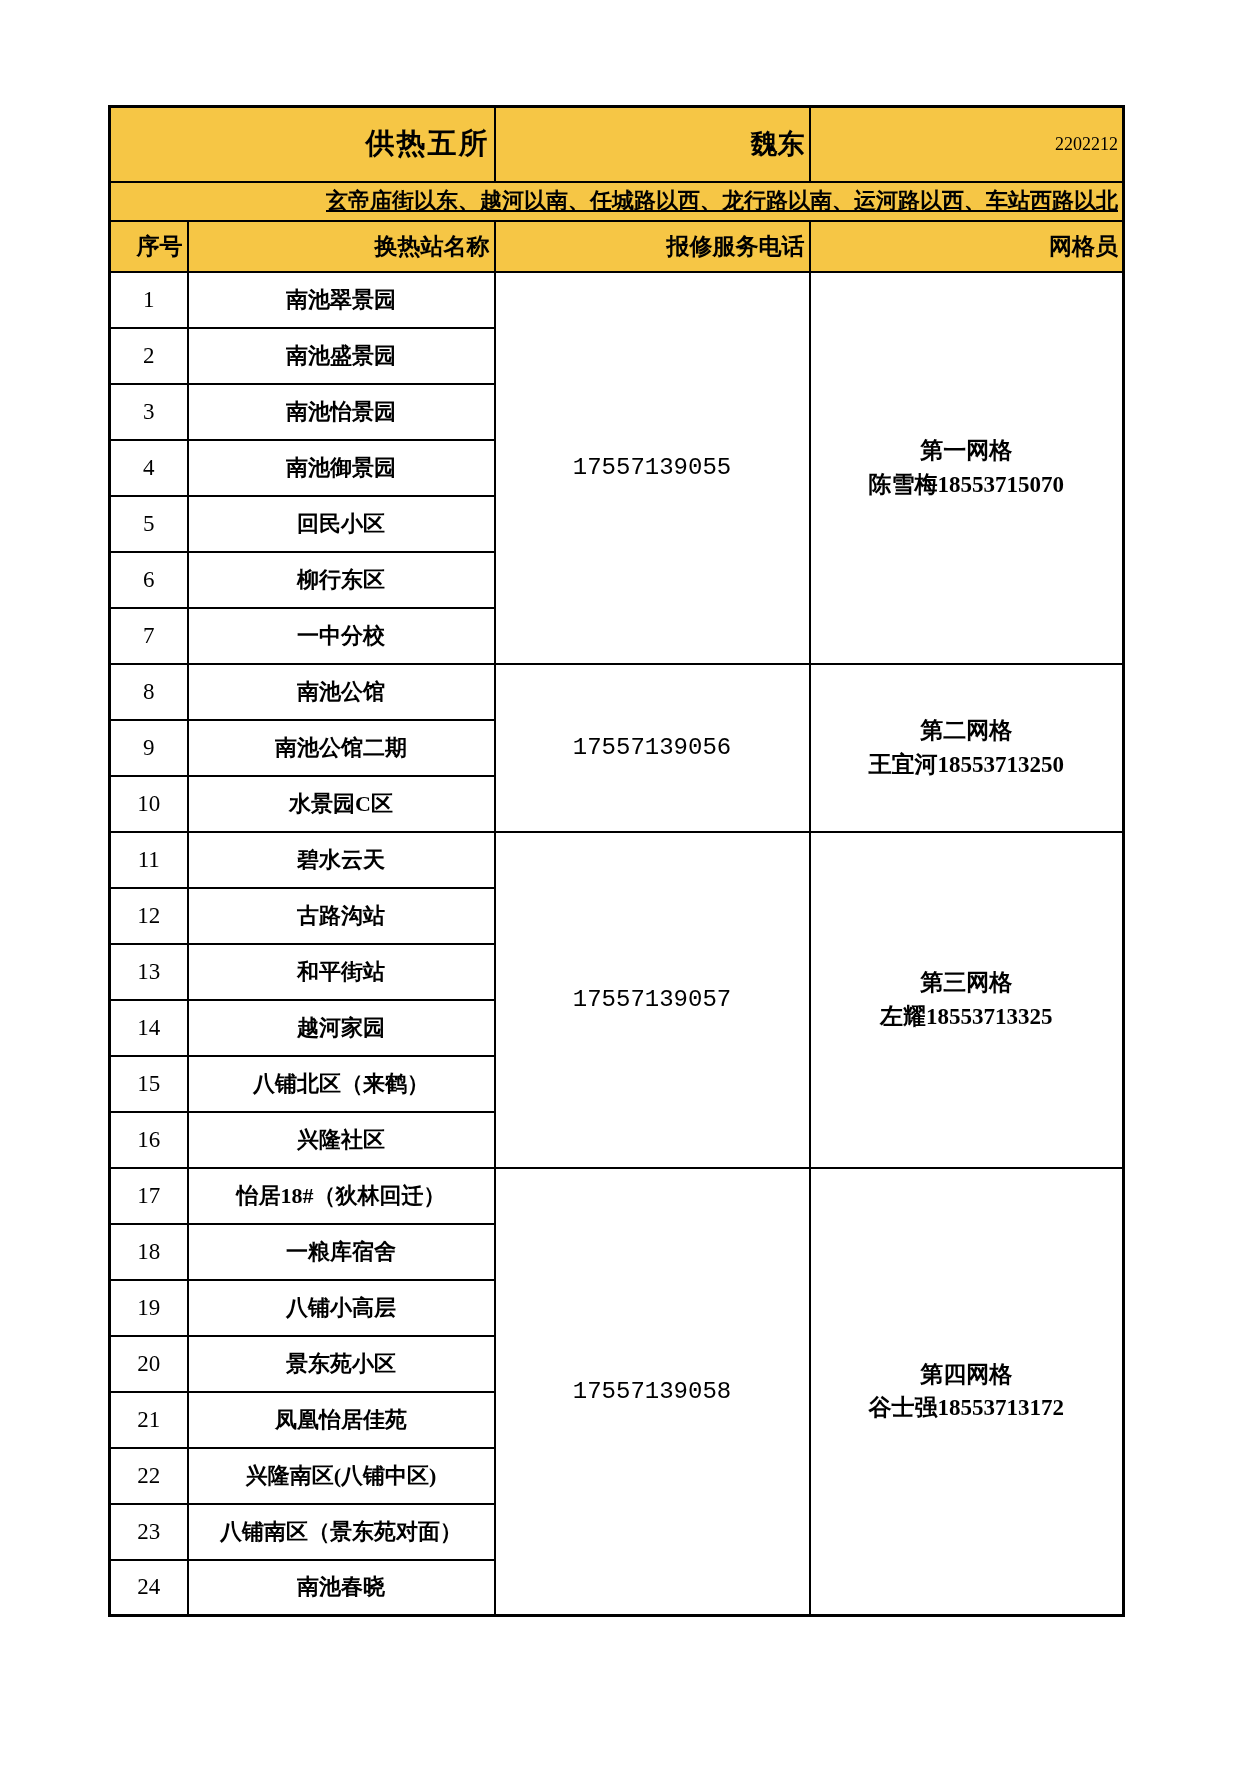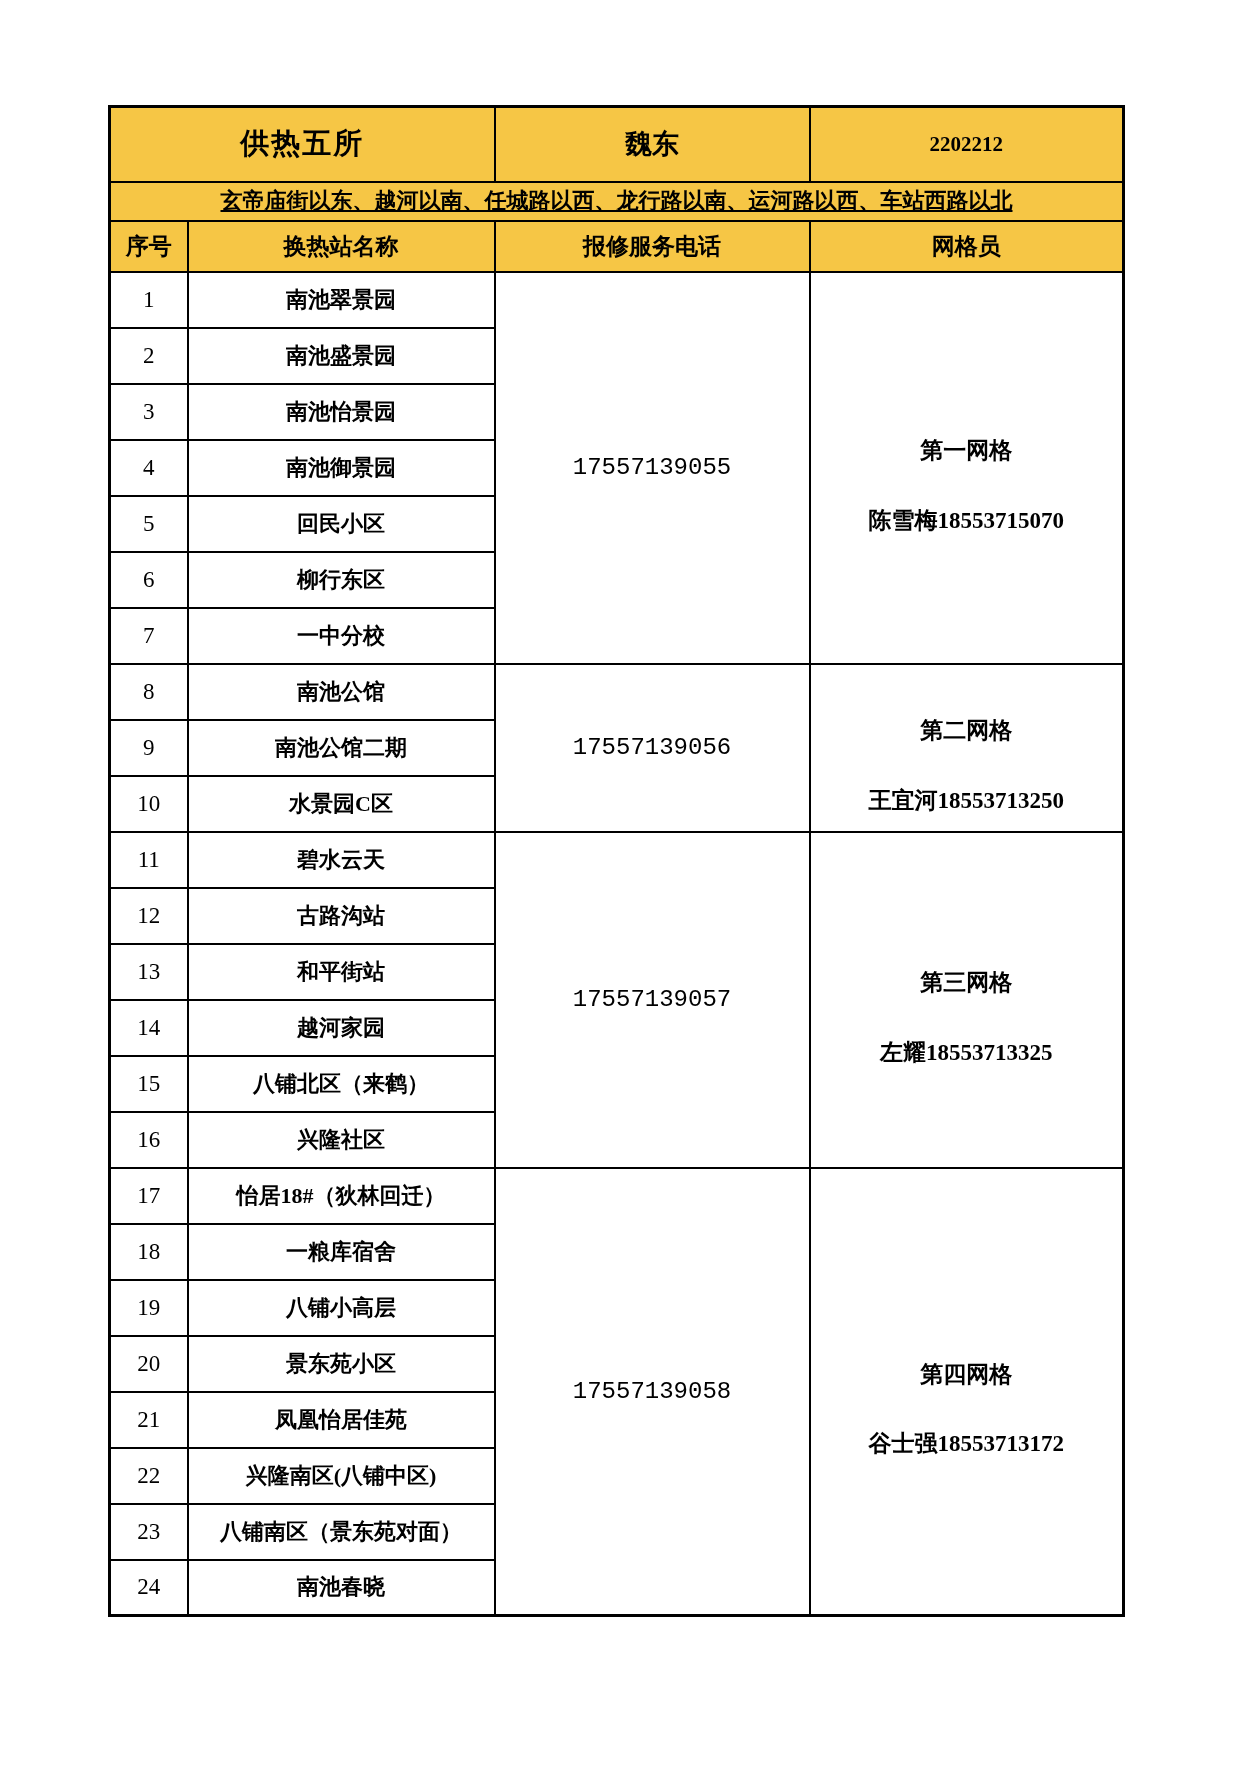--- a/index.html
+++ b/index.html
@@ -34,32 +34,32 @@
     text-align: center;
     vertical-align: middle;
     padding: 0 4px;
     overflow: hidden;
   }
   .r-head1 { height: 75px; }
   .r-note  { height: 39px; text-decoration: underline; }
   .r-cols  { height: 51px; }
   .r-data  { height: 56px; }
 
-  .yellow { background: #F6C645; }
+  .yellow { background: #F6C645; text-align: right; }
 
   .t-office  { font-size: 29px; font-weight: bold; letter-spacing: 2px; }
   .t-manager { font-size: 27px; font-weight: bold; }
-  .t-code    { font-size: 21px; font-weight: bold; }
+  .t-code    { font-size: 18px; font-weight: normal; }
   .t-note    { font-size: 22px; font-weight: bold; }
   .t-colhead { font-size: 23px; font-weight: bold; margin-top: 28px; }
   .t-no      { font-size: 23px; font-weight: normal; }
   .t-name    { font-size: 22px; font-weight: bold; }
   .t-phone   { font-size: 24px; font-weight: normal; font-family: Liberation Mono, monospace; }
   .t-grid    { font-size: 23px; font-weight: bold; line-height: 1.45; }
-  .t-grid span { display: block; margin-top: 36px; }
+  .t-grid span { display: block; }
 </style>
 </head>
 <body>
 
 <div class="page">
   <table class="grid-table">
     <colgroup>
       <col style="width:78px">
       <col style="width:307px">
       <col style="width:315px">

